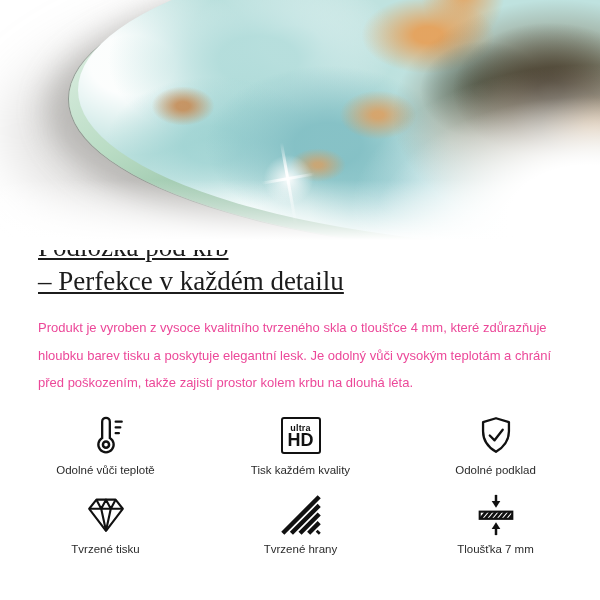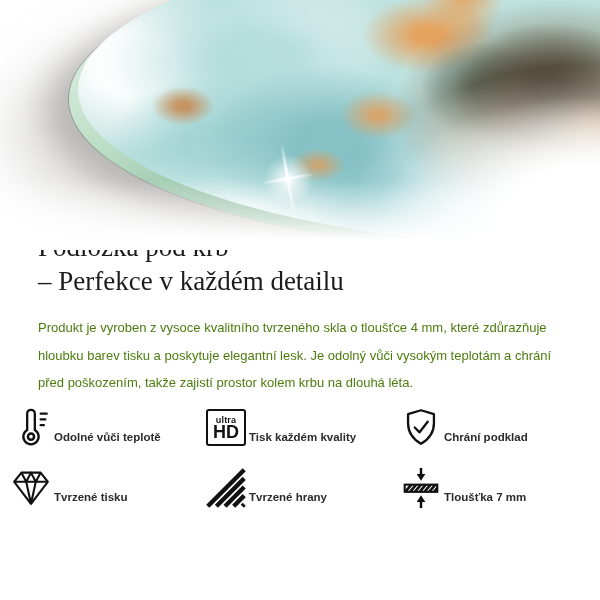--- a/index.html
+++ b/index.html
@@ -50,32 +50,32 @@
              background:linear-gradient(to right, rgba(255,255,255,0), #fff 45%, rgba(255,255,255,0)); }
 
   .photo-fade { inset:0;
     background:
       radial-gradient(320px 200px at 590px 215px, #fff 25%, rgba(255,255,255,0) 75%),
       linear-gradient(to bottom, rgba(255,255,255,0) 72%, #fff 96%); }
 
   
   .title { margin:-20px 38px 0; font-family:"Liberation Serif","DejaVu Serif",serif;
            font-size:27px; line-height:34px; font-weight:400; color:#1c1c1c; }
-  .title span { display:block; }
+  .title span { display:block;text-decoration:underline; }
 
-  .desc { margin:16px 38px 8px; width:540px; font-size:13px; line-height:27.5px;
-          color:#4d7c0f; }
+  .desc { margin:16px 38px 16px; width:540px; font-size:13px; line-height:27.5px;
+          color:#ec4899; }
 
   
   .features { margin:8px 0 0 8px; width:585px; display:grid;
               grid-template-columns:repeat(3,195px); row-gap:14px; }
-  .feature { display:flex; align-items:center; }
+  .feature { display:flex; flex-direction:column; align-items:center; }
   .icon-box { height:46px; width:46px; display:flex; align-items:center; justify-content:center; }
   .feature svg { display:block; }
-  .f-label { margin-top:20px; font-size:11.5px; color:#2b2b2b; line-height:15px;font-weight:bold; }
+  .f-label { margin-top:4px; font-size:11.5px; color:#2b2b2b; line-height:15px; }
 
   .uhd-box { width:40px; height:37px; border:2.5px solid #111; border-radius:3px;
              display:flex; flex-direction:column; align-items:center; justify-content:center;
              color:#111; font-weight:bold; }
   .uhd-top { font-size:9px; line-height:9px; letter-spacing:.2px; }
   .uhd-bottom { font-size:18px; line-height:15px; }
 </style>
 </head>
 <body>
 
@@ -118,21 +118,21 @@
     <div class="f-label">Tisk každém kvality</div>
   </div>
 
   <div class="feature">
     <div class="icon-box">
       <svg width="46" height="46" viewBox="0 0 48 48" fill="none" stroke="#111" stroke-width="2.4" stroke-linecap="round" stroke-linejoin="round">
         <path d="M24 5.5 L37.5 9.5 V19 C37.5 28.5 32.5 35.5 24 40.5 C15.5 35.5 10.5 28.5 10.5 19 V9.5 Z"></path>
         <path d="M17.5 23.5 L22.5 28.5 L31 17.5"></path>
       </svg>
     </div>
-    <div class="f-label">Chrání podklad</div>
+    <div class="f-label">Odolné podklad</div>
   </div>
 
   <div class="feature">
     <div class="icon-box">
       <svg width="46" height="46" viewBox="0 0 48 48" fill="none" stroke="#111" stroke-width="2.2" stroke-linejoin="round">
         <path d="M6.5 17.5 L14 8 H34 L41.5 17.5 L24 40.5 Z"></path>
         <path d="M6.5 17.5 H41.5 M14 8 L19 17.5 L24 8 L29 17.5 L34 8 M19 17.5 L24 40.5 M29 17.5 L24 40.5"></path>
       </svg>
     </div>
     <div class="f-label">Tvrzené tisku</div>

